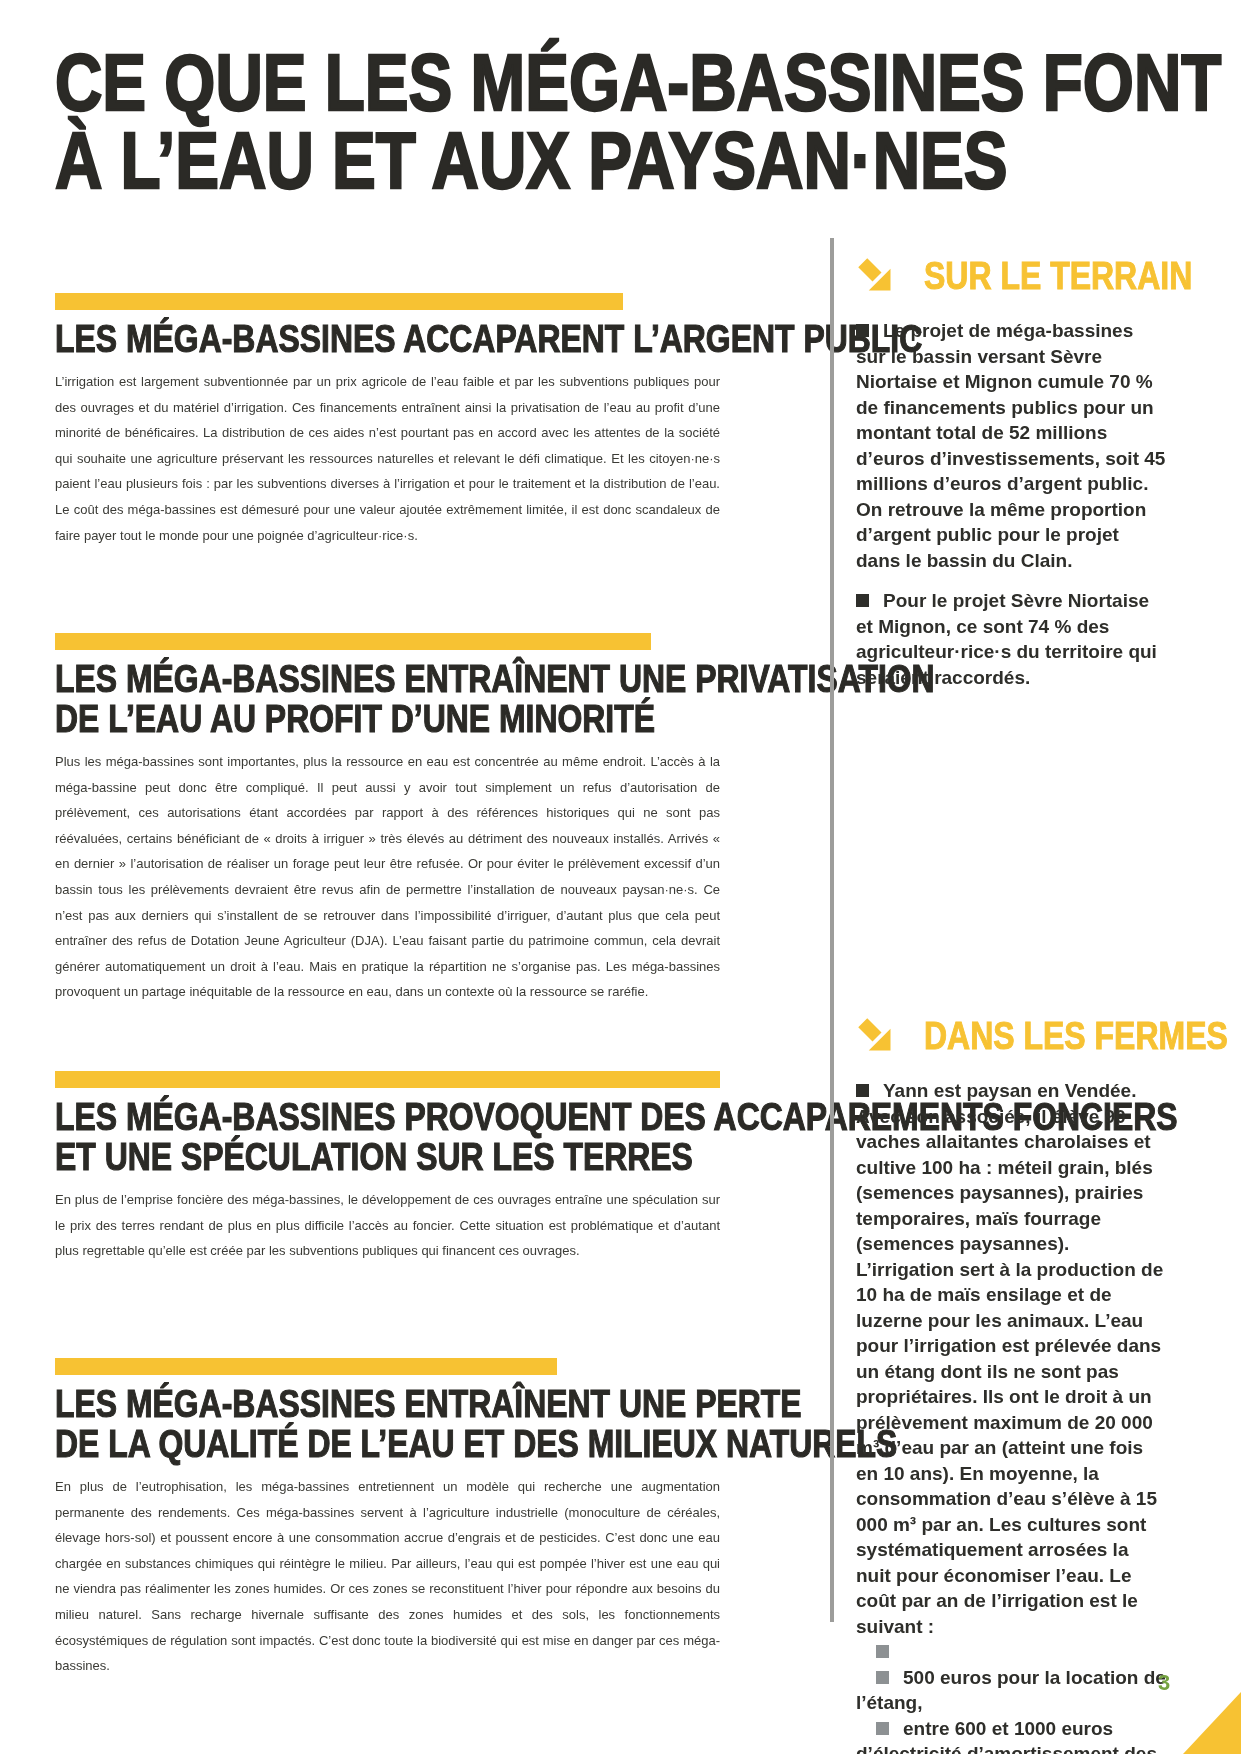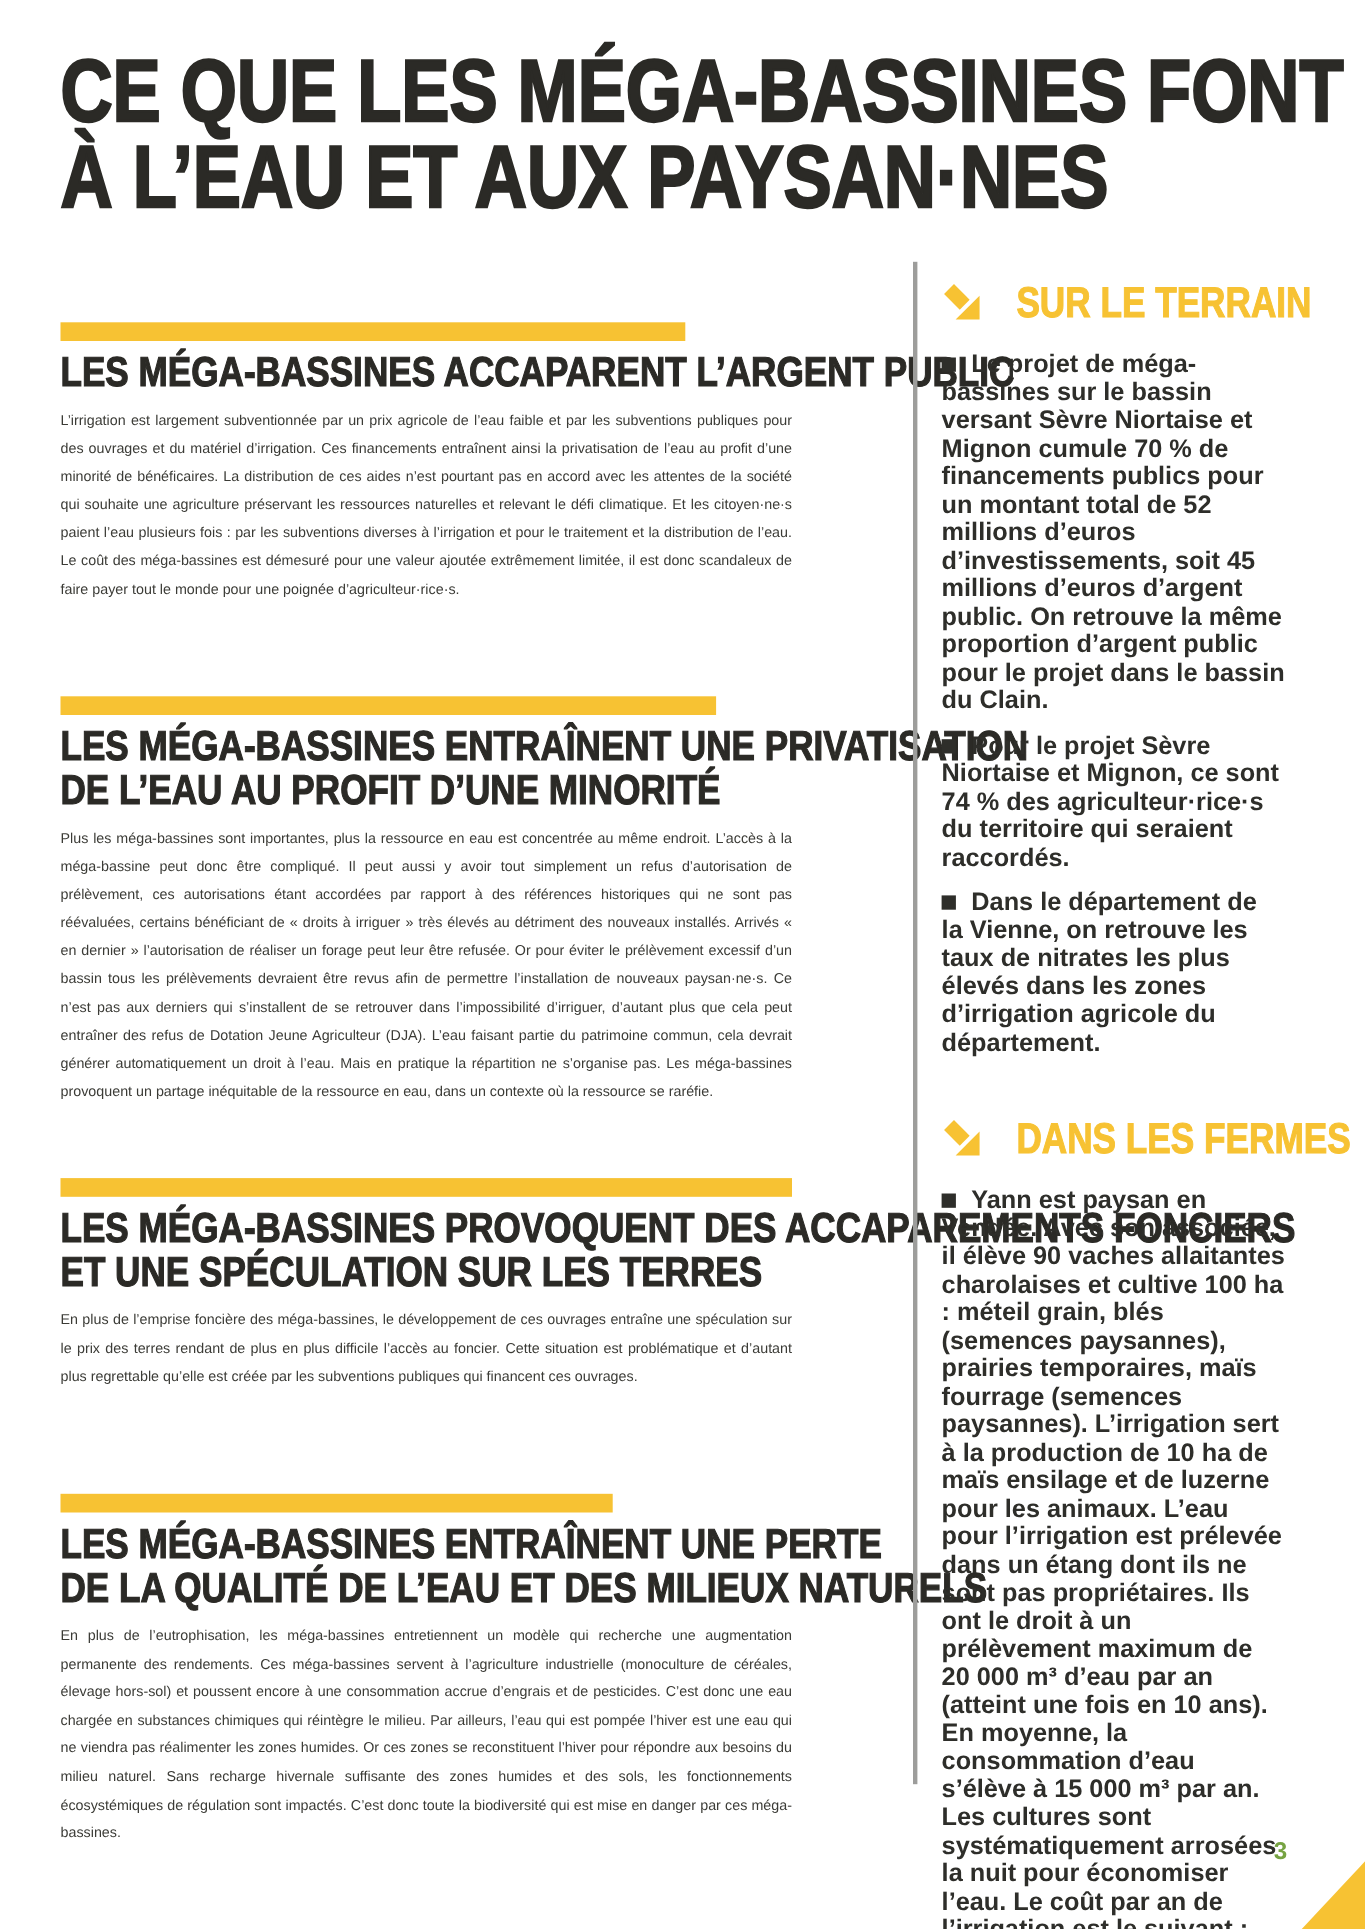--- a/index.html
+++ b/index.html
@@ -24,21 +24,21 @@
   .sec p{margin:0;font-size:13px;line-height:25.6px;text-align:justify;color:#3b3b36;}
 
   
   .v-rule{position:absolute;left:830px;top:238px;width:4px;height:1384px;background:#9d9d9b;}
   .sb-block{position:absolute;left:856px;width:312px;color:#2e2e2a;}
   .sb-1{top:256px}.sb-2{top:1016px}
   .sb-header{display:flex;align-items:flex-start;height:42px;margin-bottom:20px;gap:16px;}
   .arrow-icon{width:36px;height:36px;flex:0 0 36px;margin-right:16px;}
   .sb-title{color:#f7c233;font-size:39px;line-height:40px;font-weight:700;
             -webkit-text-stroke:1px #f7c233;}
-  .sb-item{font-size:23px;line-height:25.5px;font-weight:700;margin-bottom:15px;}
+  .sb-item{font-size:19px;line-height:25.5px;font-weight:700;margin-bottom:15px;}
   .sq{display:inline-block;width:13px;height:13px;background:#2e2e2a;margin-right:14px;}
   .sb-sub-line{display:block;}
   .sub-item{display:block;text-indent:0;}
   .sub-item .lead{padding-left:20px;}
 
   
   .pagenum{position:absolute;left:1158px;top:1670px;color:#76a342;
            font-size:22px;font-weight:700;}
   .corner-triangle{position:absolute;right:0;bottom:0;width:0;height:0;
                    border-left:58px solid transparent;border-bottom:62px solid #f7c233;}
@@ -93,21 +93,20 @@
     <svg class="arrow-icon" viewBox="0 0 24 24">
       <g fill="#f7c233">
         <polygon points="1.5,7.5 7.5,1.5 17,11 11,17"></polygon>
         <polygon points="23,23 23,8.5 8.5,23"></polygon>
       </g>
     </svg>
     <span class="sb-title"><span class="cond">SUR LE TERRAIN</span></span>
   </div>
   <div class="sb-item"><span class="sq"></span><span>Le projet de méga-bassines sur le bassin versant Sèvre Niortaise et Mignon cumule 70 % de financements publics pour un montant total de 52 millions d’euros d’investissements, soit 45 millions d’euros d’argent public. On retrouve la même proportion d’argent public pour le projet dans le bassin du Clain.</span></div>
   <div class="sb-item"><span class="sq"></span><span>Pour le projet Sèvre Niortaise et Mignon, ce sont 74 % des agriculteur·rice·s du territoire qui seraient raccordés.</span></div>
-  <div class="sb-item"><span class="sq"></span><span>Dans le département de la Vienne, on retrouve les taux de nitrates les plus élevés dans les zones d’irrigation agricole du département.</span></div>
 </aside>
 
 <aside class="sb-block sb-2">
   <div class="sb-header">
     <svg class="arrow-icon" viewBox="0 0 24 24">
       <g fill="#f7c233">
         <polygon points="1.5,7.5 7.5,1.5 17,11 11,17"></polygon>
         <polygon points="23,23 23,8.5 8.5,23"></polygon>
       </g>
     </svg>

